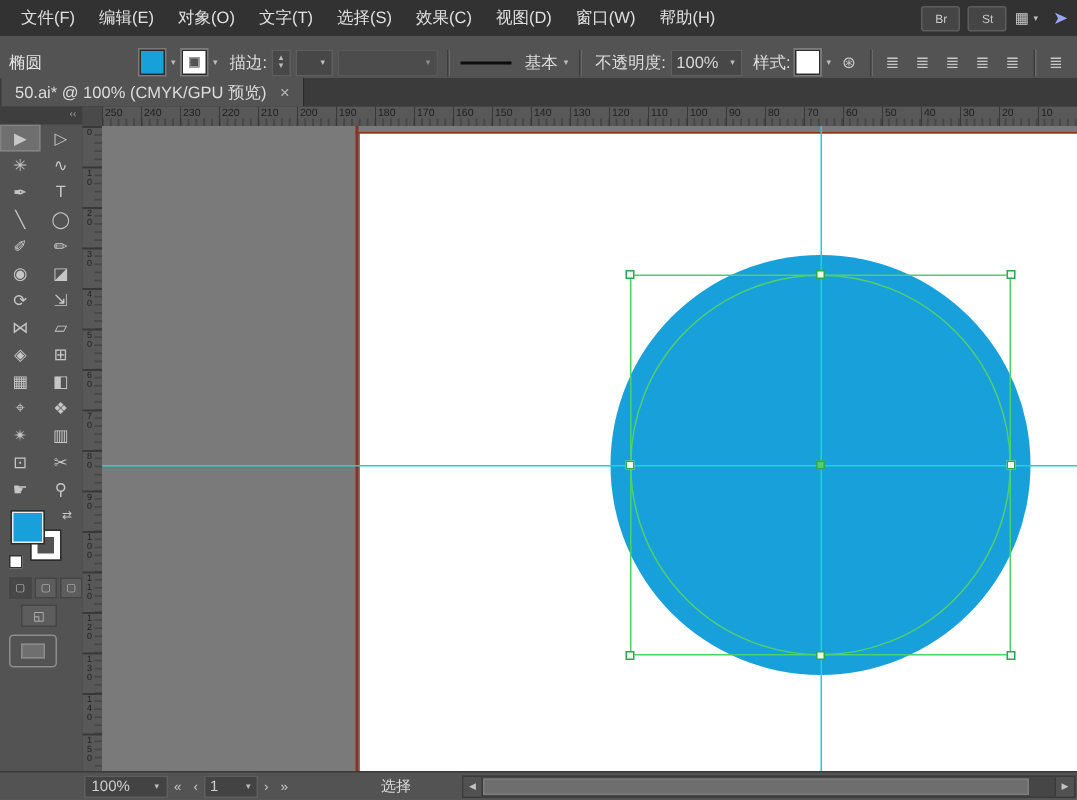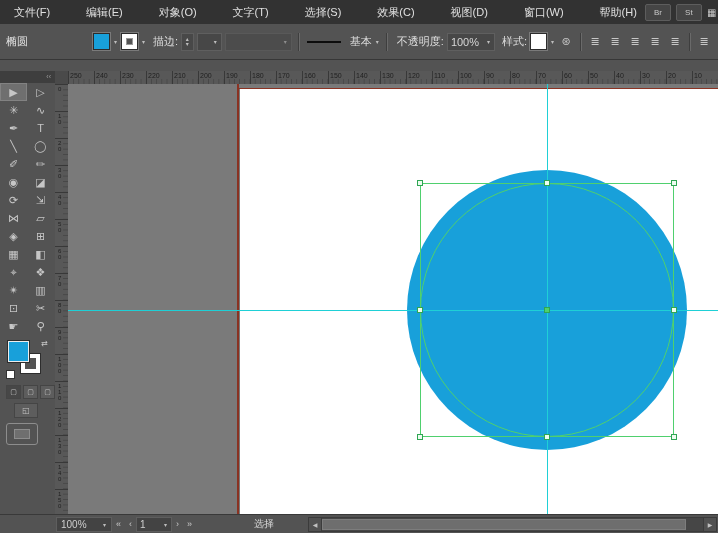--- a/index.html
+++ b/index.html
@@ -2,21 +2,21 @@
 <html style="--fill-blue: #18a0da; --selection-green: #4fd06e; --guide-cyan: #1fd0d6; --artboard-edge-red: #8a3222; --pasteboard-gray: #7a7a7a; --chrome-dark: #535353;"><head>
 <meta charset="utf-8">
 <style>
   html,body{margin:0;padding:0;background:#222;}
   #app{position:relative;width:718px;height:533px;background:var(--chrome-dark,#535353);
        font-family:"Liberation Sans","DejaVu Sans",sans-serif;color:#d6d6d6;overflow:hidden;
        -webkit-font-smoothing:antialiased;}
   
   .menu-bar{position:absolute;left:0;top:0;right:0;height:24px;background:#323232;
             border-bottom:1px solid #262626;display:flex;align-items:center;padding:0 6px;}
-  .menu-items{display:flex;align-items:flex-start;gap:20px;}
+  .menu-items{display:flex;align-items:flex-start;}
   .menu-item{font-size:11px;color:#e0e0e0;padding:0 8px;line-height:24px;white-space:nowrap;cursor:default;}
   .menu-right{margin-left:auto;display:flex;align-items:center;gap:5px;}
   .mini-btn{min-width:20px;height:15px;background:#454545;border:1px solid #5d5d5d;color:#c9c9c9;
             font-size:8px;display:flex;align-items:center;justify-content:center;border-radius:2px;padding:0 2px;}
   .ws-btn{display:flex;align-items:center;gap:2px;color:#c9c9c9;font-size:10px;}
   .share{color:#9aa6f5;font-size:12px;margin-left:4px;}
   
   .control-bar{position:absolute;left:0;top:24px;right:0;height:27px;background:var(--chrome-dark,#535353);
                border-bottom:1px solid #373737;display:flex;align-items:center;gap:3px;padding:4px 6px;font-size:11px;}
   .tool-label{width:88px;color:#e3e3e3;}
@@ -182,20 +182,26 @@
         <span class="icon-btn">≣</span>
         <span class="icon-btn">≣</span>
         <span class="icon-btn">≣</span>
         <span class="icon-btn">≣</span>
         <span class="icon-btn">≣</span>
       </div>
     <span class="separator"></span>
     <span class="icon-btn">≣</span>
   </div>
 
+  <div class="tab-bar">
+    <div class="doc-tab">
+      <span>50.ai* @ 100% (CMYK/GPU 预览)</span>
+      <span class="tab-close">×</span>
+    </div>
+  </div>
 
   <div class="main">
 
     <div class="toolbar">
       <div class="toolbar-header">‹‹</div>
       <div class="tool-grid">
           <div class="tool selected">
             <span>▶</span>
           </div>
           <div class="tool">

